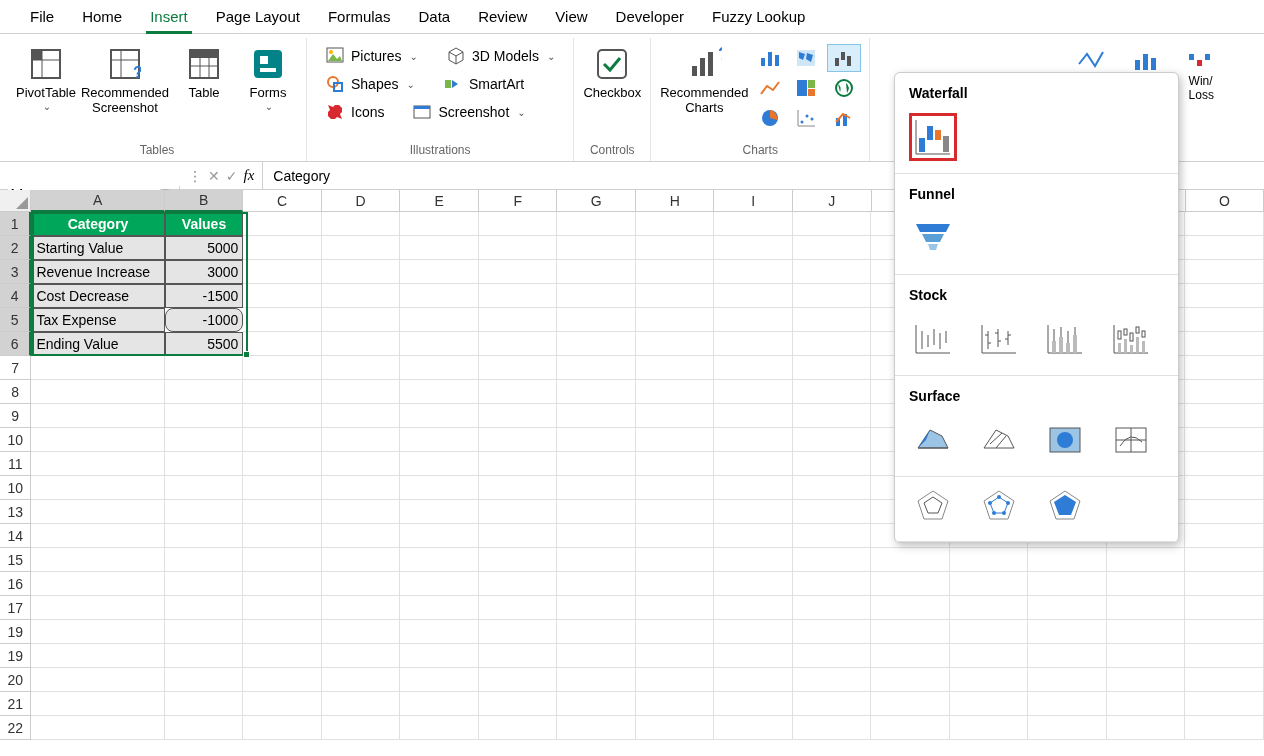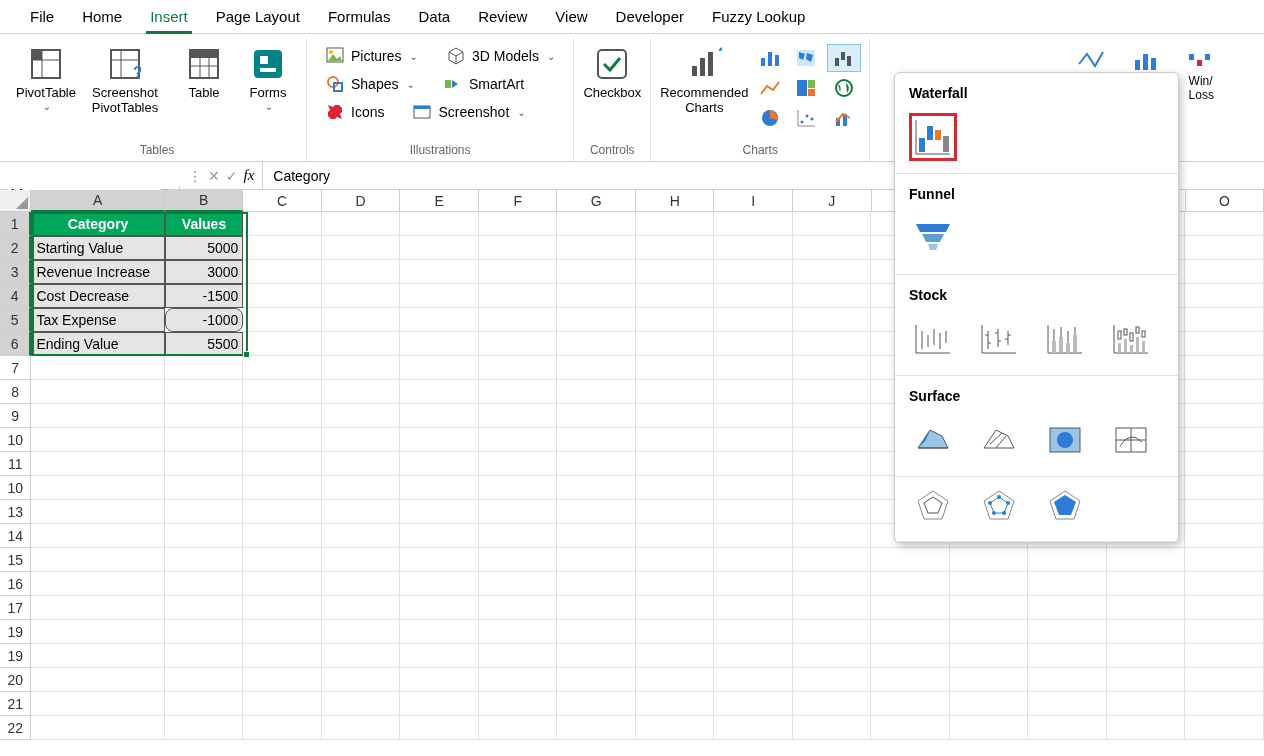--- a/index.html
+++ b/index.html
@@ -100,21 +100,21 @@
       </div>
       <div class="big-btn">
         <span class="ico">
           <svg width="32" height="32">
               <rect x="2" y="2" width="28" height="28" fill="none" stroke="#555" stroke-width="2"></rect>
               <line x1="12" y1="2" x2="12" y2="30" stroke="#555"></line>
               <line x1="2" y1="12" x2="30" y2="12" stroke="#555"></line>
               <text x="24" y="30" font-size="16" fill="#2e7cd6" font-weight="bold">?</text>
             </svg>
         </span>
-        <span>Screenshot PivotTables</span>
+        <span>Recommended Screenshot</span>
       </div>
       <div class="big-btn narrow">
         <span class="ico">
           <svg width="32" height="32">
               <rect x="2" y="2" width="28" height="28" fill="none" stroke="#555" stroke-width="2"></rect>
               <rect x="2" y="2" width="28" height="8" fill="#555"></rect>
               <line x1="2" y1="18" x2="30" y2="18" stroke="#555"></line>
               <line x1="12" y1="10" x2="12" y2="30" stroke="#555"></line>
               <line x1="21" y1="10" x2="21" y2="30" stroke="#555"></line>
             </svg>

